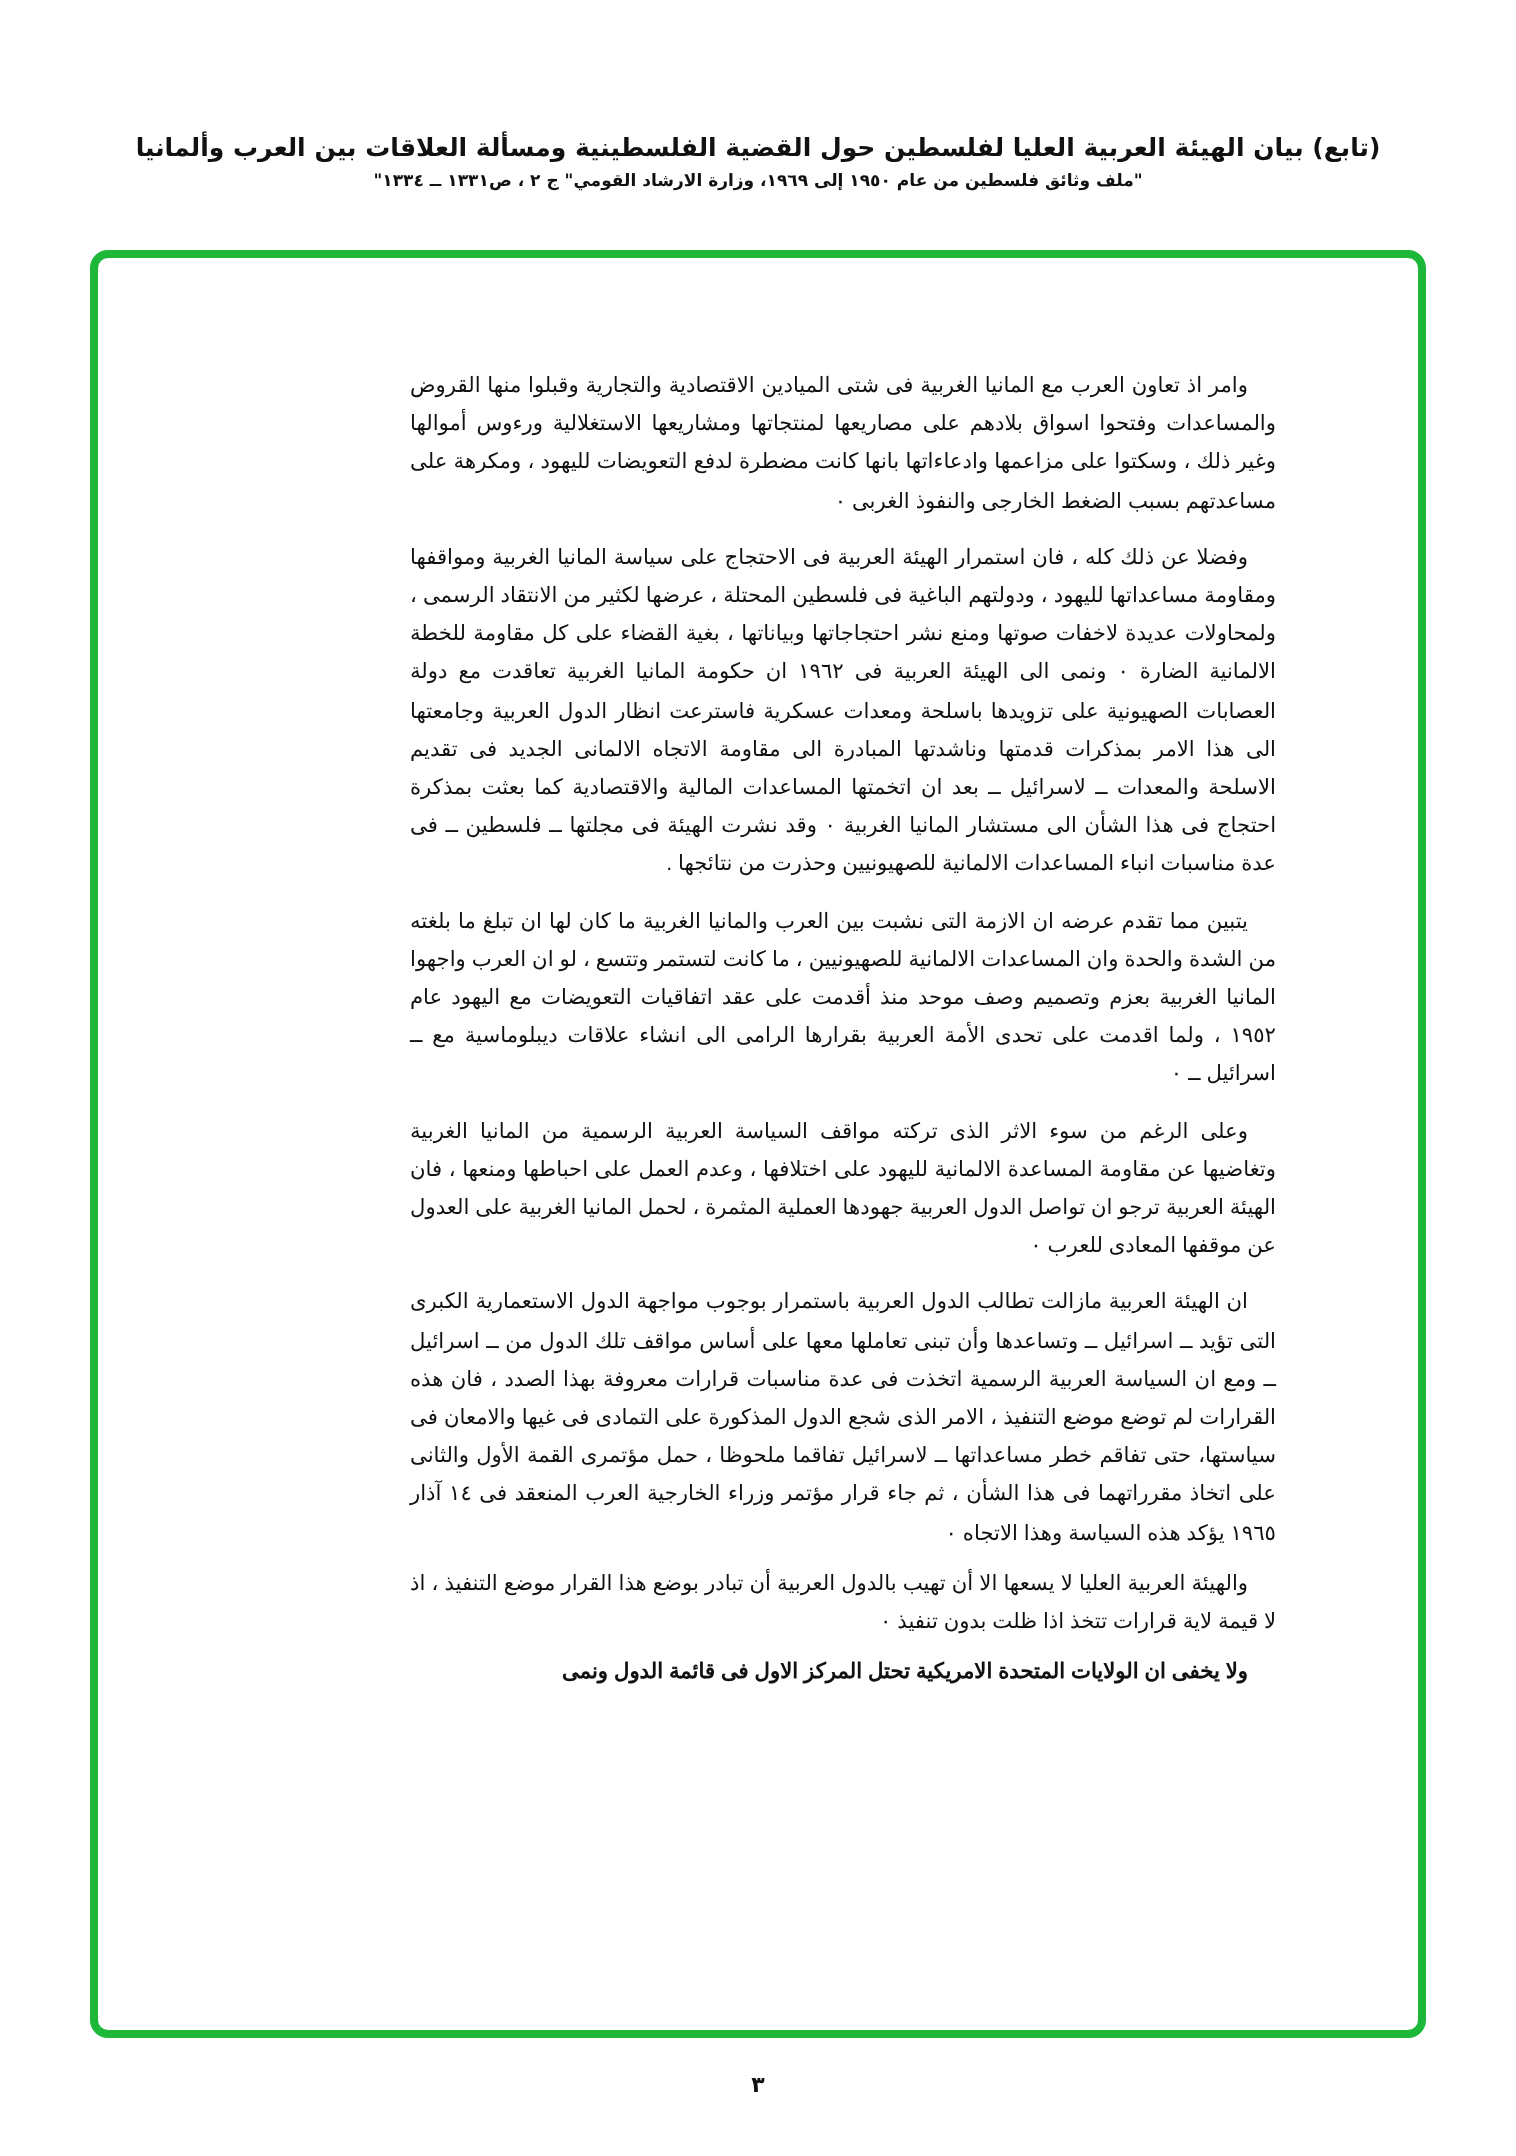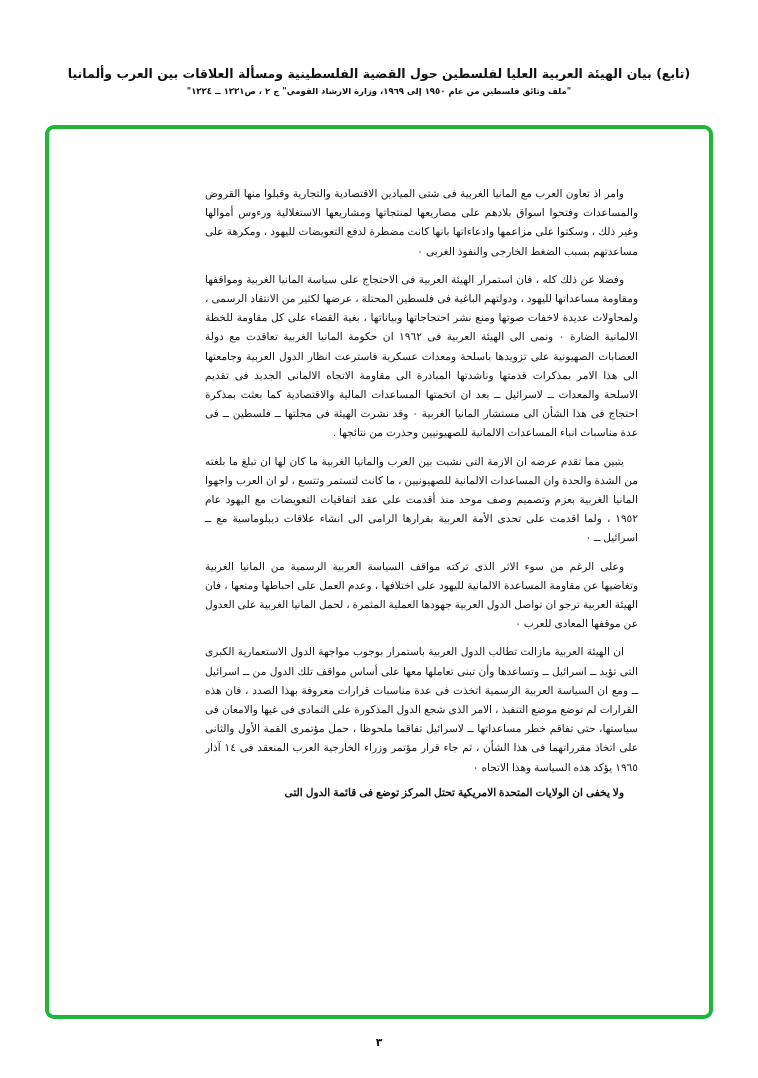--- a/index.html
+++ b/index.html
@@ -28,16 +28,17 @@
 </div>
 
 <div class="frame" style="border-color: rgb(29, 184, 58);"></div>
 
 <div class="page">
   <p>وامر اذ تعاون العرب مع المانيا الغربية فى شتى الميادين الاقتصادية والتجارية وقبلوا منها القروض والمساعدات وفتحوا اسواق بلادهم على مصاريعها لمنتجاتها ومشاريعها الاستغلالية ورءوس أموالها وغير ذلك ، وسكتوا على مزاعمها وادعاءاتها بانها كانت مضطرة لدفع التعويضات لليهود ، ومكرهة على مساعدتهم بسبب الضغط الخارجى والنفوذ الغربى ٠</p>
   <p>وفضلا عن ذلك كله ، فان استمرار الهيئة العربية فى الاحتجاج على سياسة المانيا الغربية ومواقفها ومقاومة مساعداتها لليهود ، ودولتهم الباغية فى فلسطين المحتلة ، عرضها لكثير من الانتقاد الرسمى ، ولمحاولات عديدة لاخفات صوتها ومنع نشر احتجاجاتها وبياناتها ، بغية القضاء على كل مقاومة للخطة الالمانية الضارة ٠ ونمى الى الهيئة العربية فى ١٩٦٢ ان حكومة المانيا الغربية تعاقدت مع دولة العصابات الصهيونية على تزويدها باسلحة ومعدات عسكرية فاسترعت انظار الدول العربية وجامعتها الى هذا الامر بمذكرات قدمتها وناشدتها المبادرة الى مقاومة الاتجاه الالمانى الجديد فى تقديم الاسلحة والمعدات ــ لاسرائيل ــ بعد ان اتخمتها المساعدات المالية والاقتصادية كما بعثت بمذكرة احتجاج فى هذا الشأن الى مستشار المانيا الغربية ٠ وقد نشرت الهيئة فى مجلتها ــ فلسطين ــ فى عدة مناسبات انباء المساعدات الالمانية للصهيونيين وحذرت من نتائجها .</p>
   <p>يتبين مما تقدم عرضه ان الازمة التى نشبت بين العرب والمانيا الغربية ما كان لها ان تبلغ ما بلغته من الشدة والحدة وان المساعدات الالمانية للصهيونيين ، ما كانت لتستمر وتتسع ، لو ان العرب واجهوا المانيا الغربية بعزم وتصميم وصف موحد منذ أقدمت على عقد اتفاقيات التعويضات مع اليهود عام ١٩٥٢ ، ولما اقدمت على تحدى الأمة العربية بقرارها الرامى الى انشاء علاقات ديبلوماسية مع ــ اسرائيل ــ ٠</p>
   <p>وعلى الرغم من سوء الاثر الذى تركته مواقف السياسة العربية الرسمية من المانيا الغربية وتغاضيها عن مقاومة المساعدة الالمانية لليهود على اختلافها ، وعدم العمل على احباطها ومنعها ، فان الهيئة العربية ترجو ان تواصل الدول العربية جهودها العملية المثمرة ، لحمل المانيا الغربية على العدول عن موقفها المعادى للعرب ٠</p>
   <p class="tight">ان الهيئة العربية مازالت تطالب الدول العربية باستمرار بوجوب مواجهة الدول الاستعمارية الكبرى التى تؤيد ــ اسرائيل ــ وتساعدها وأن تبنى تعاملها معها على أساس مواقف تلك الدول من ــ اسرائيل ــ ومع ان السياسة العربية الرسمية اتخذت فى عدة مناسبات قرارات معروفة بهذا الصدد ، فان هذه القرارات لم توضع موضع التنفيذ ، الامر الذى شجع الدول المذكورة على التمادى فى غيها والامعان فى سياستها، حتى تفاقم خطر مساعداتها ــ لاسرائيل تفاقما ملحوظا ، حمل مؤتمرى القمة الأول والثانى على اتخاذ مقرراتهما فى هذا الشأن ، ثم جاء قرار مؤتمر وزراء الخارجية العرب المنعقد فى ١٤ آذار ١٩٦٥ يؤكد هذه السياسة وهذا الاتجاه ٠</p>
-  <p class="tight b">ولا يخفى ان الولايات المتحدة الامريكية تحتل المركز توضع فى قائمة الدول التى</p>
+  <p class="tight">والهيئة العربية العليا لا يسعها الا أن تهيب بالدول العربية أن تبادر بوضع هذا القرار موضع التنفيذ ، اذ لا قيمة لاية قرارات تتخذ اذا ظلت بدون تنفيذ ٠</p>
+  <p class="tight b">ولا يخفى ان الولايات المتحدة الامريكية تحتل المركز الاول فى قائمة الدول ونمى</p>
 </div>
 
 <div class="pagenum">٣</div>
 
 </body></html>

